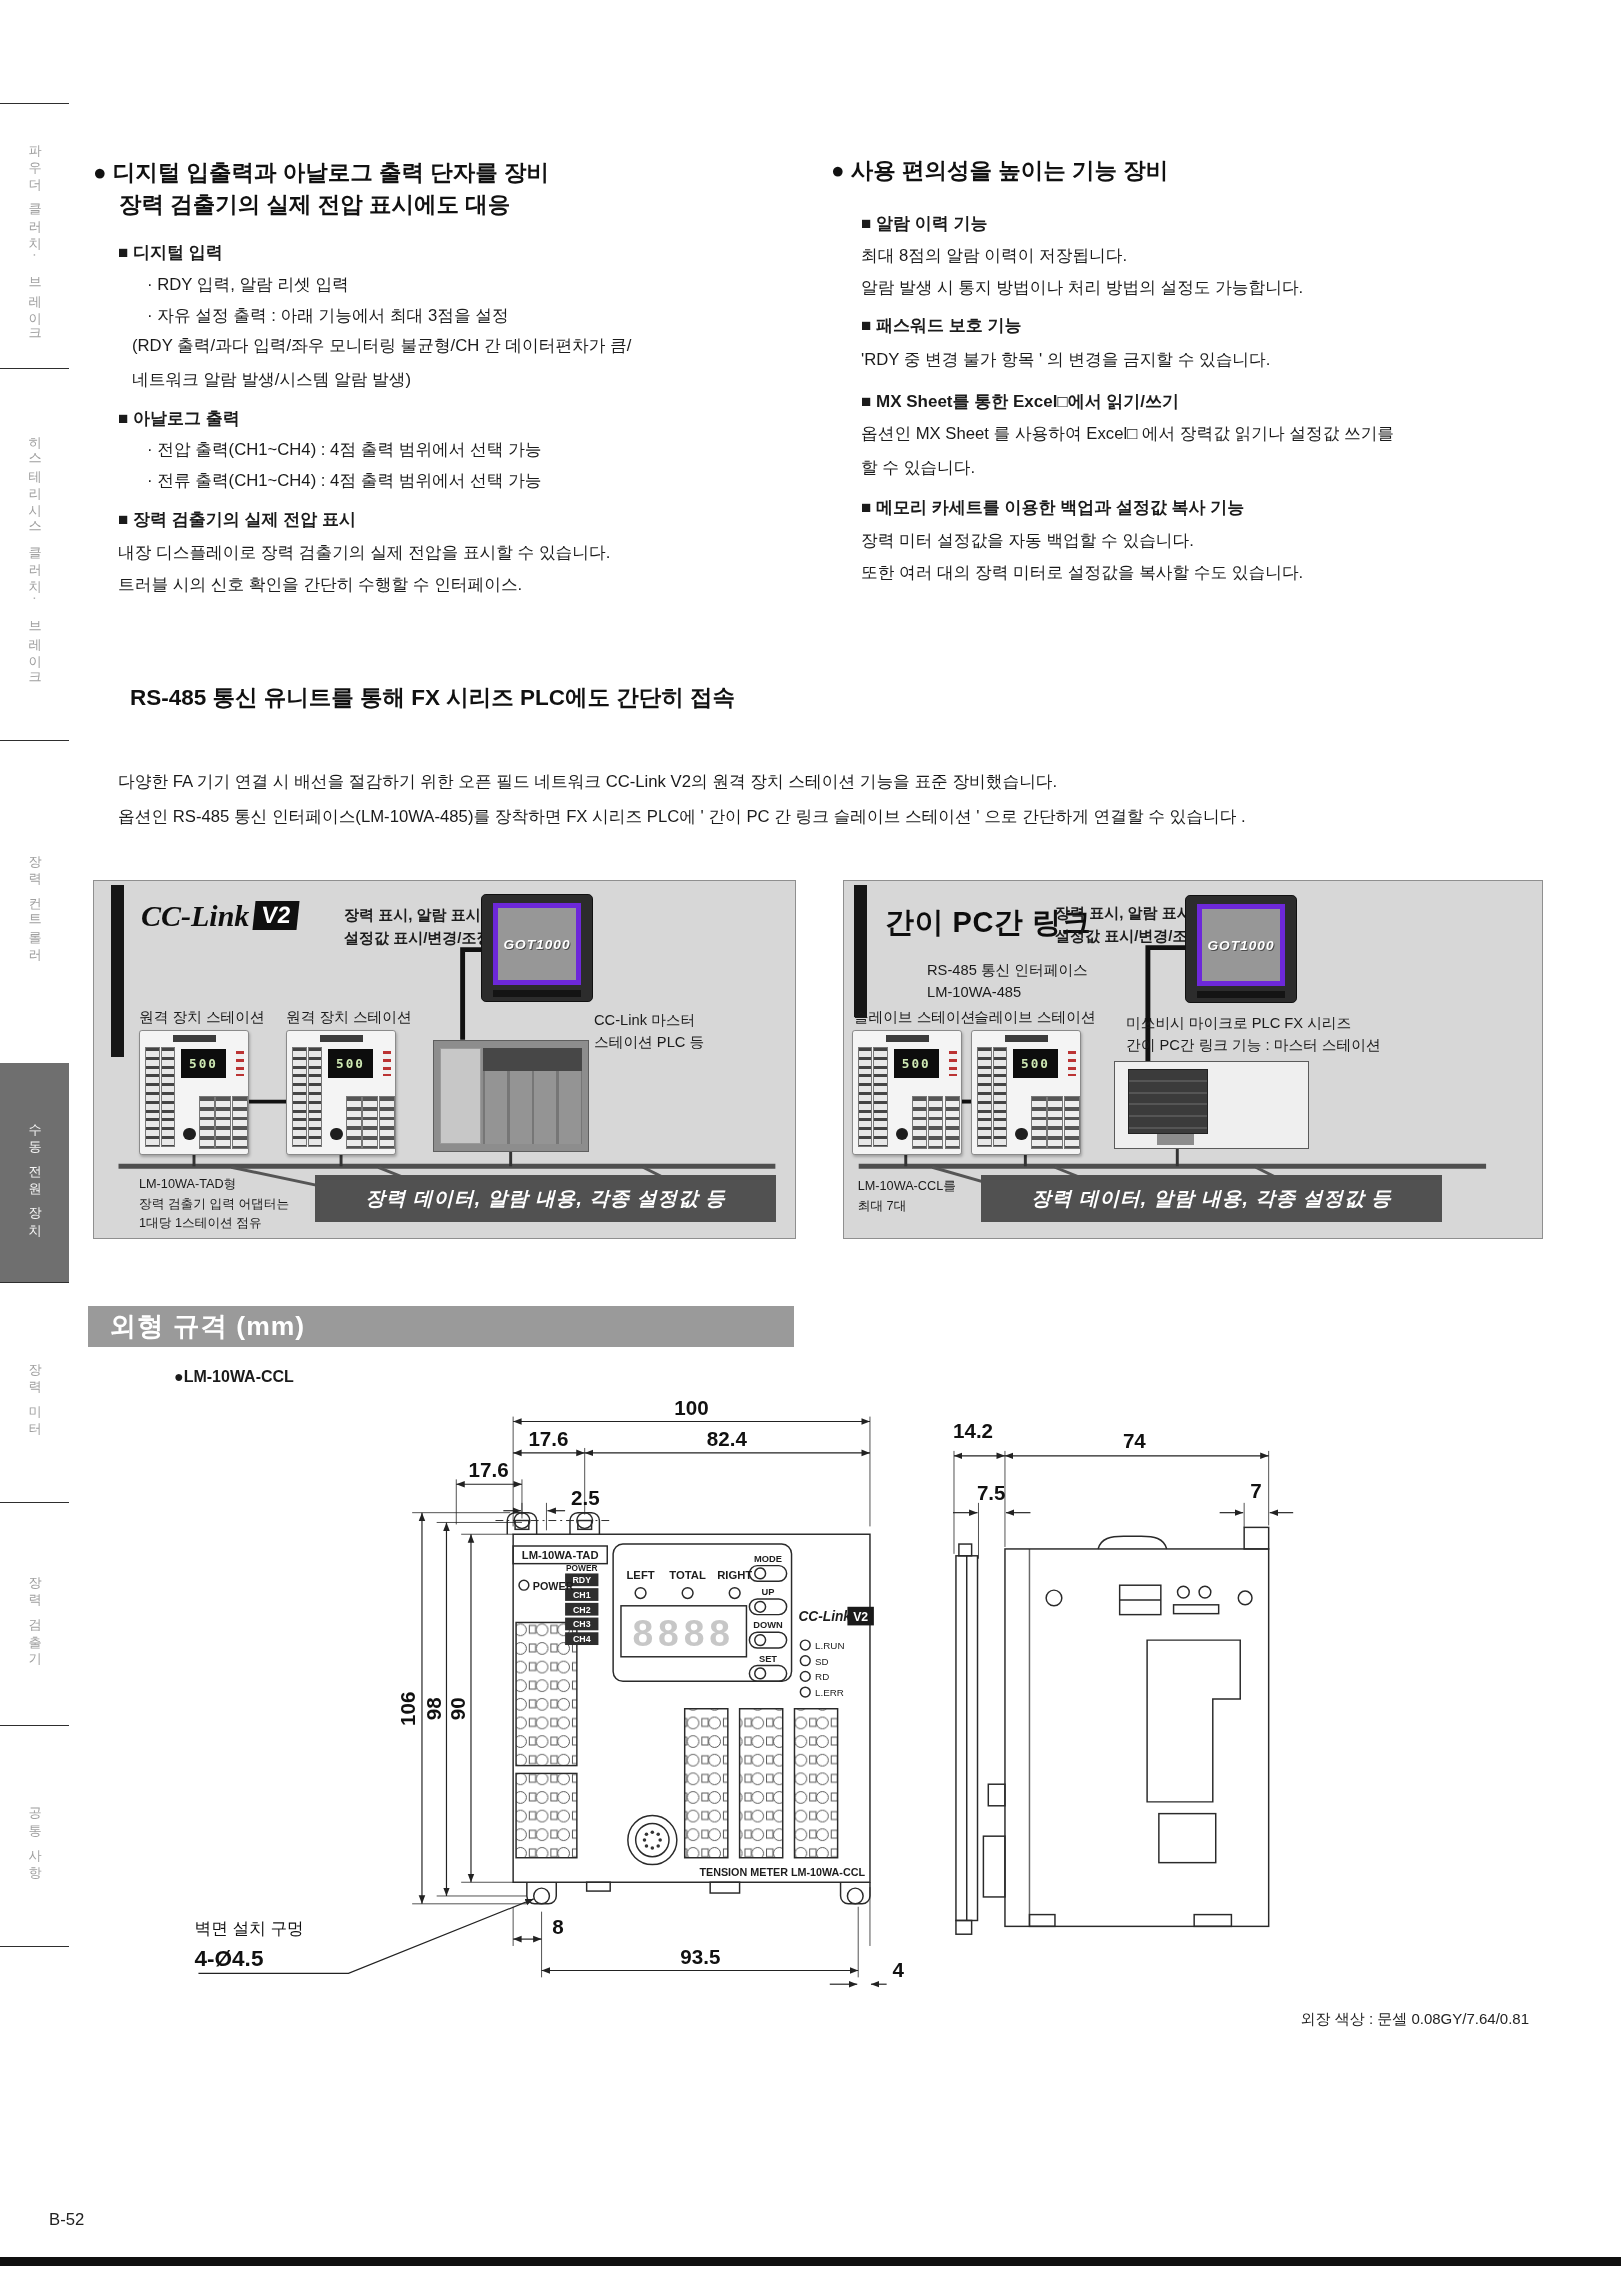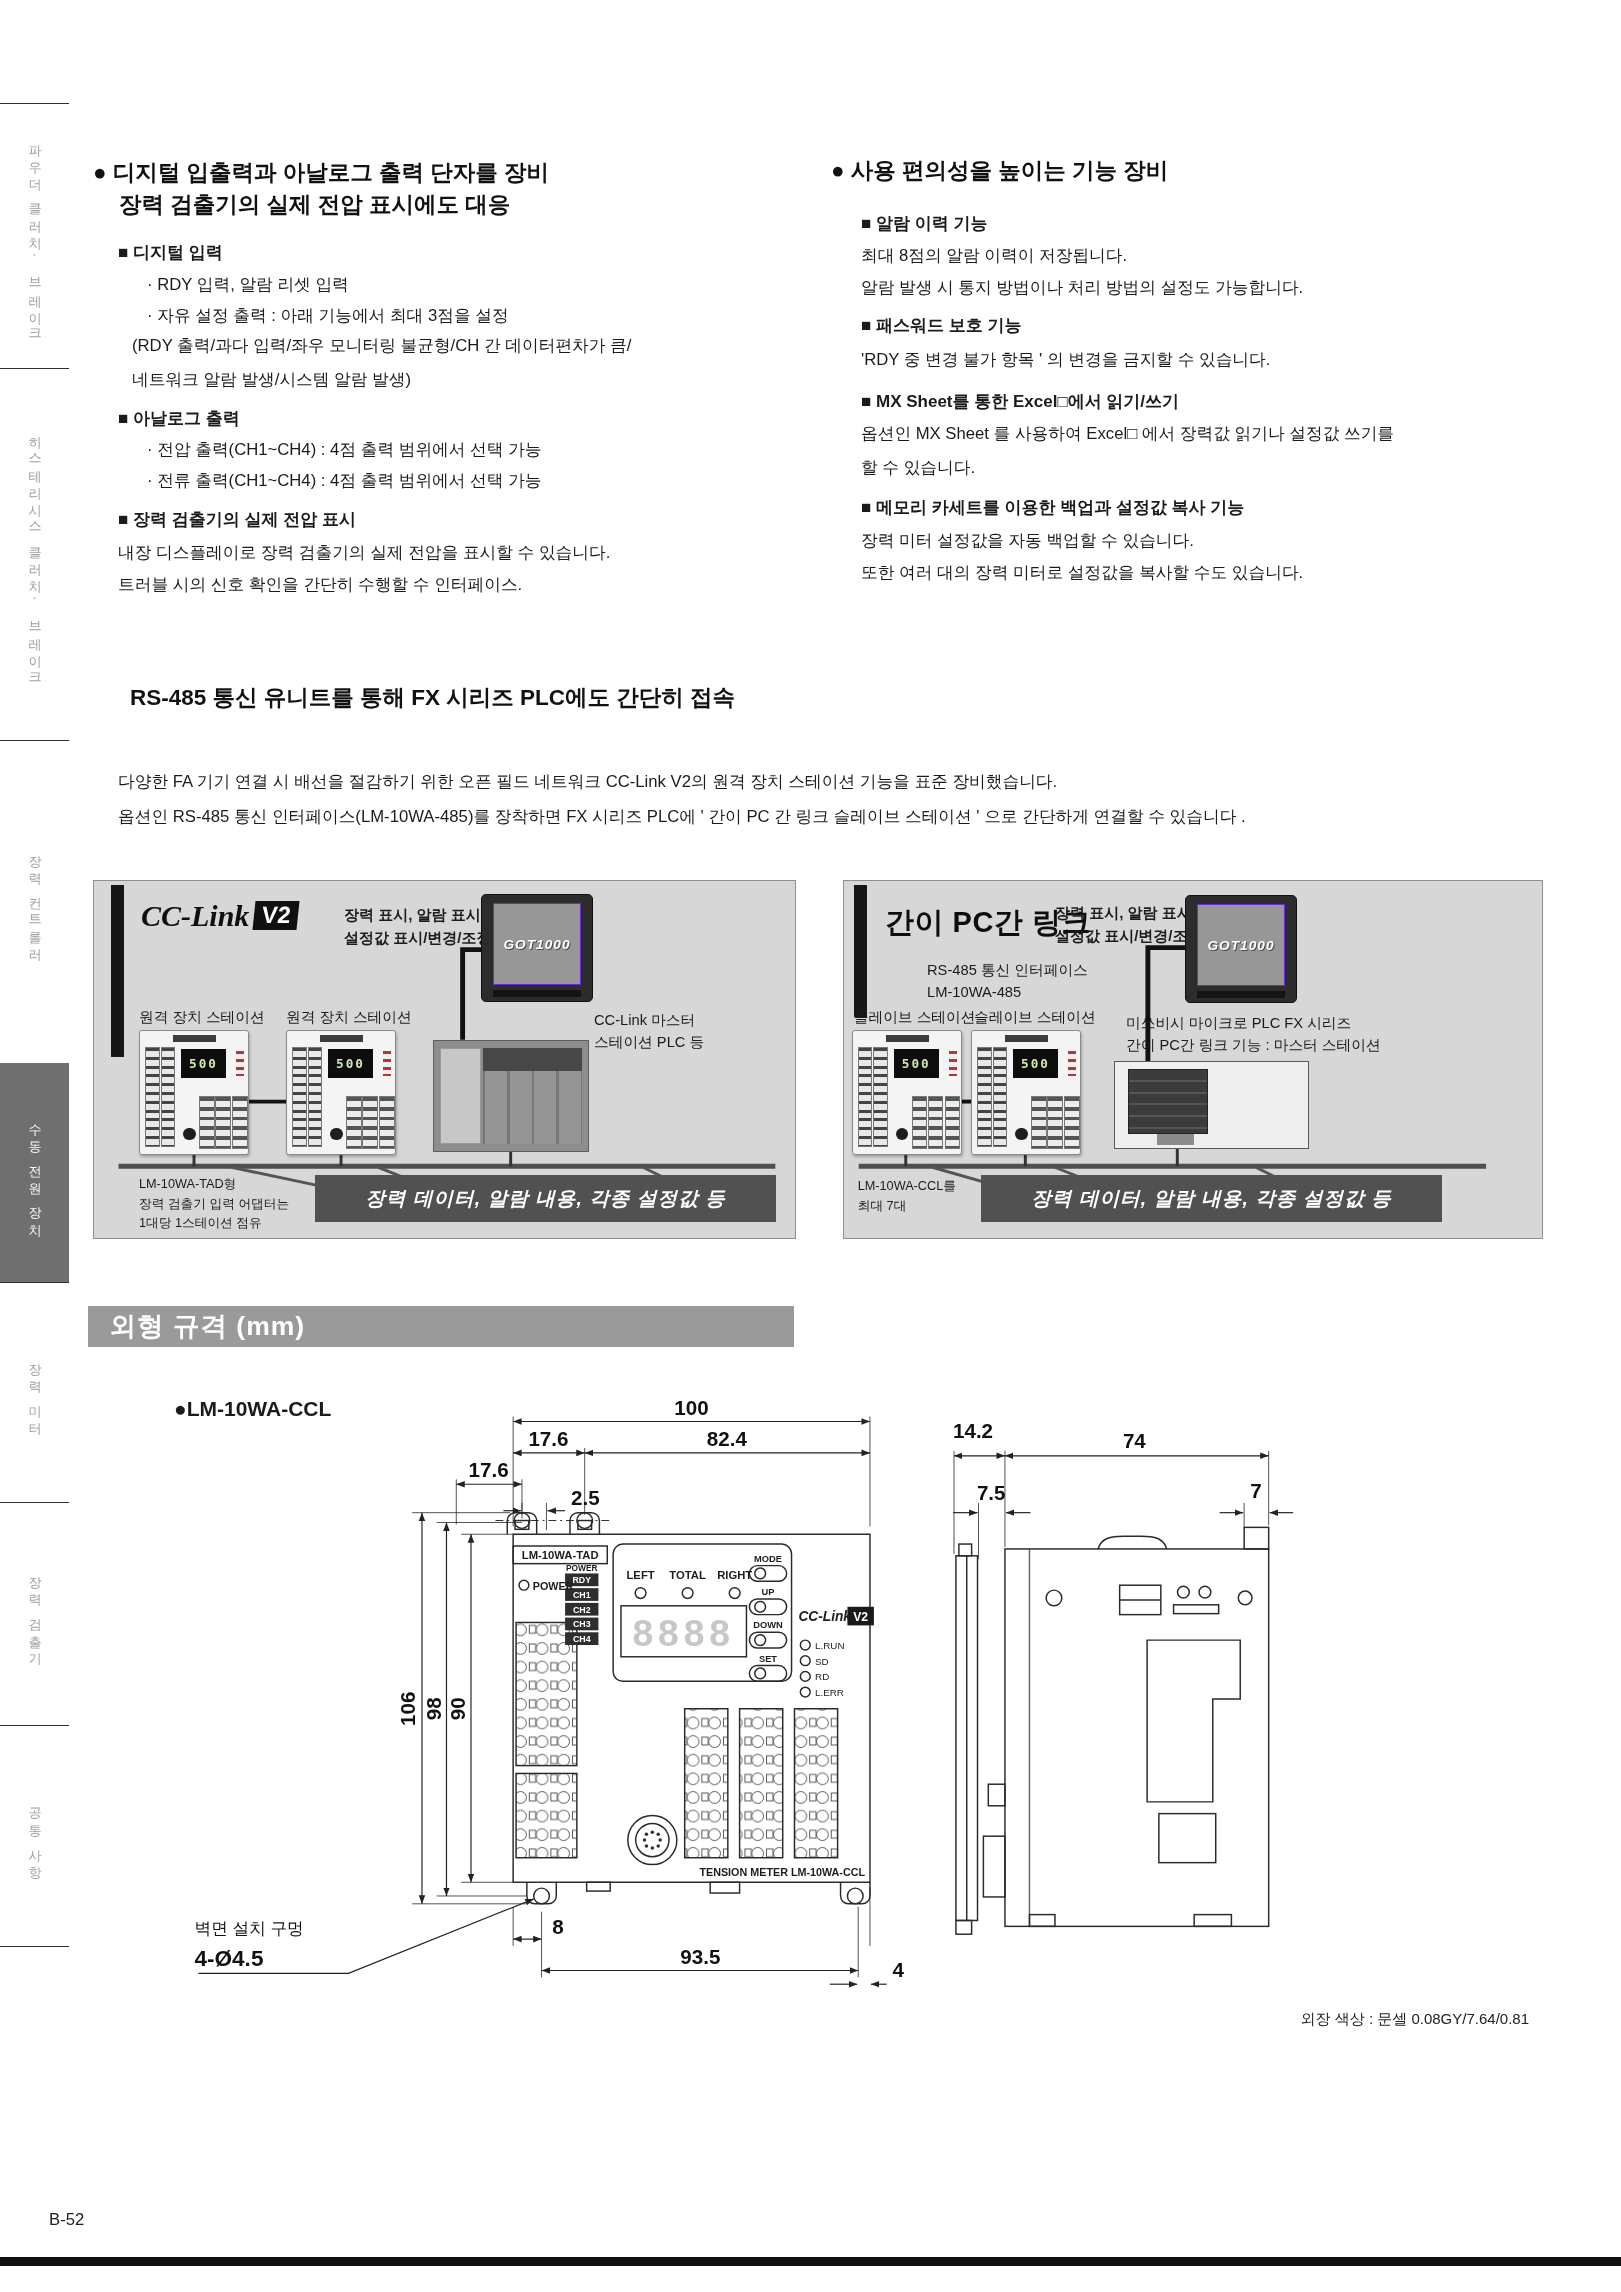--- a/index.html
+++ b/index.html
@@ -24,21 +24,21 @@
   .note-lbl{font-size:12.7px;line-height:1.55;white-space:nowrap;position:absolute;}
   .banner{position:absolute;height:47px;background:#515151;color:#fff;font-weight:bold;font-size:19.6px;
           display:flex;align-items:center;justify-content:center;letter-spacing:1px;font-style:italic;}
   .cclogo{position:absolute;display:flex;align-items:center;}
   .cclogo .word{font-family:"Liberation Serif",serif;font-style:italic;font-weight:bold;font-size:30px;color:#0f0f0f;}
   .cclogo .badge{background:#101010;color:#fff;font-weight:bold;font-size:23.5px;padding:1px 7.8px;margin-left:4.9px;transform:skewX(-6deg);}
   .pclink-title{position:absolute;font-size:29px;font-weight:900;color:#0d0d0d;letter-spacing:0.5px;margin-left:8px;}
   .linesvg{position:absolute;inset:0;pointer-events:none;}
   
   .got{position:absolute;width:110px;height:106px;background:#2c2c2c;border:1px solid #101010;border-radius:4.9px;}
-  .got-screen{position:absolute;left:10.8px;top:8.8px;right:10.8px;bottom:15.7px;background:#979797;border:1px solid #6d28d9;
+  .got-screen{position:absolute;left:10.8px;top:8.8px;right:10.8px;bottom:15.7px;background:#979797;border:5px solid #6d28d9;
               display:flex;align-items:center;justify-content:center;}
   .got-screen span{color:#fff;font-weight:bold;font-style:italic;font-size:13.7px;letter-spacing:1px;text-shadow:1px 1px 0 #4a4a4a;}
   .got-bar{position:absolute;left:10.8px;right:10.8px;bottom:3.9px;height:6.9px;background:#141414;}
   
   .meter{position:absolute;width:108px;height:123px;background:#f4f4f4;border:1px solid #8a8a8a;border-radius:2.9px;
          box-shadow:1px 2px 2.9px rgba(0,0,0,0.25);}
   .m-brand{position:absolute;top:3.9px;left:33px;width:43px;height:6.9px;background:#3c3c3c;}
   .m-terml{position:absolute;top:15.7px;left:4.9px;width:12.7px;height:98px;border:1px solid #777;
            background:repeating-linear-gradient(180deg,#444 0 2.9px,#e8e8e8 2.9px 8.8px);}
   .m-terml2{position:absolute;top:15.7px;left:20.6px;width:12.7px;height:98px;border:1px solid #777;
@@ -58,21 +58,21 @@
              background:repeating-linear-gradient(90deg,#767676 0 2px,#949494 2px 24.5px);}
   .plc-top{position:absolute;left:49px;top:6.9px;right:5.9px;height:23.5px;background:#474747;}
   
   .fxbox{position:absolute;width:193px;height:86px;background:#efefef;border:1px solid #5a5a5a;}
   .fxunit{position:absolute;left:12.7px;top:6.9px;width:78px;height:63px;background:#3b3b3b;border:1px solid #222;
           background-image:repeating-linear-gradient(180deg,#3b3b3b 0 9.8px,#555 9.8px 11.8px);}
   .fxconn{position:absolute;left:42px;top:72px;width:37px;height:10.8px;background:#8c8c8c;}
   
   .sec-bar{position:absolute;left:88px;top:1306px;width:706px;height:41px;background:#9a9a9a;color:#fff;
            font-size:26.5px;font-weight:bold;line-height:41px;padding-left:21.6px;box-sizing:border-box;letter-spacing:1px;}
-  .model-h{position:absolute;left:174px;top:1368px;font-size:21px;font-weight:bold;margin-top:29px;}
+  .model-h{position:absolute;left:174px;top:1368px;font-size:16px;font-weight:bold;}
   .color-note{position:absolute;left:1206px;top:2010px;width:323px;text-align:right;font-size:15px;color:#222;}
   .footer-page{position:absolute;left:49px;top:2210px;font-size:16.7px;color:#222;}
   .bottom-rule{position:absolute;left:0;top:2257px;width:1621px;height:8.8px;background:#101010;}
   svg text{font-family:"Liberation Sans",sans-serif;}
 </style>
 </head>
 <body>
 
 <div class="page">
 

